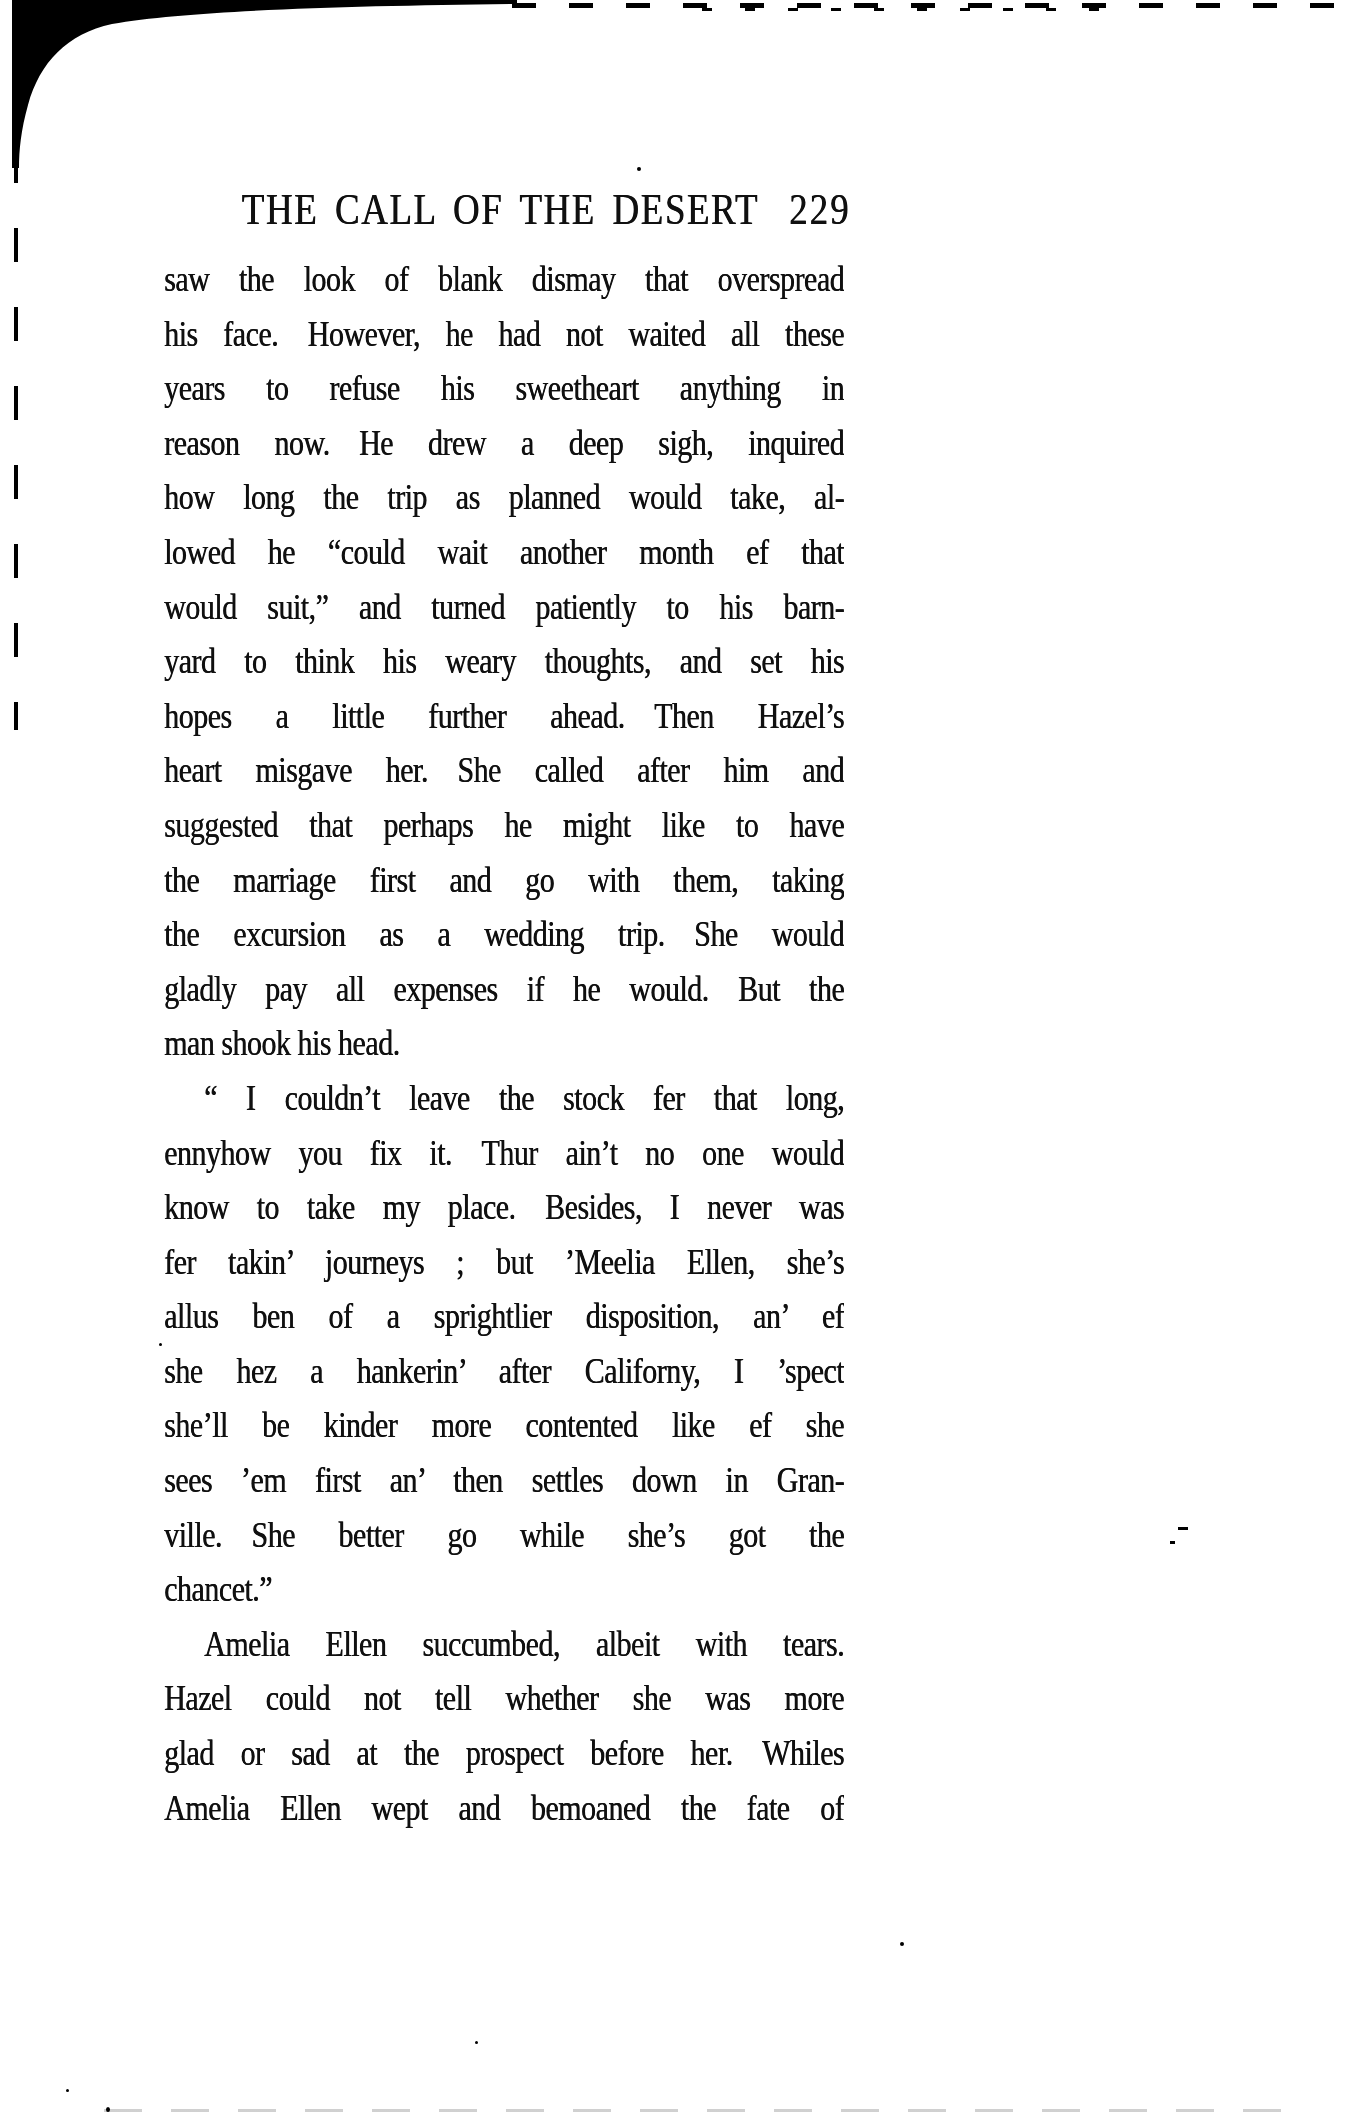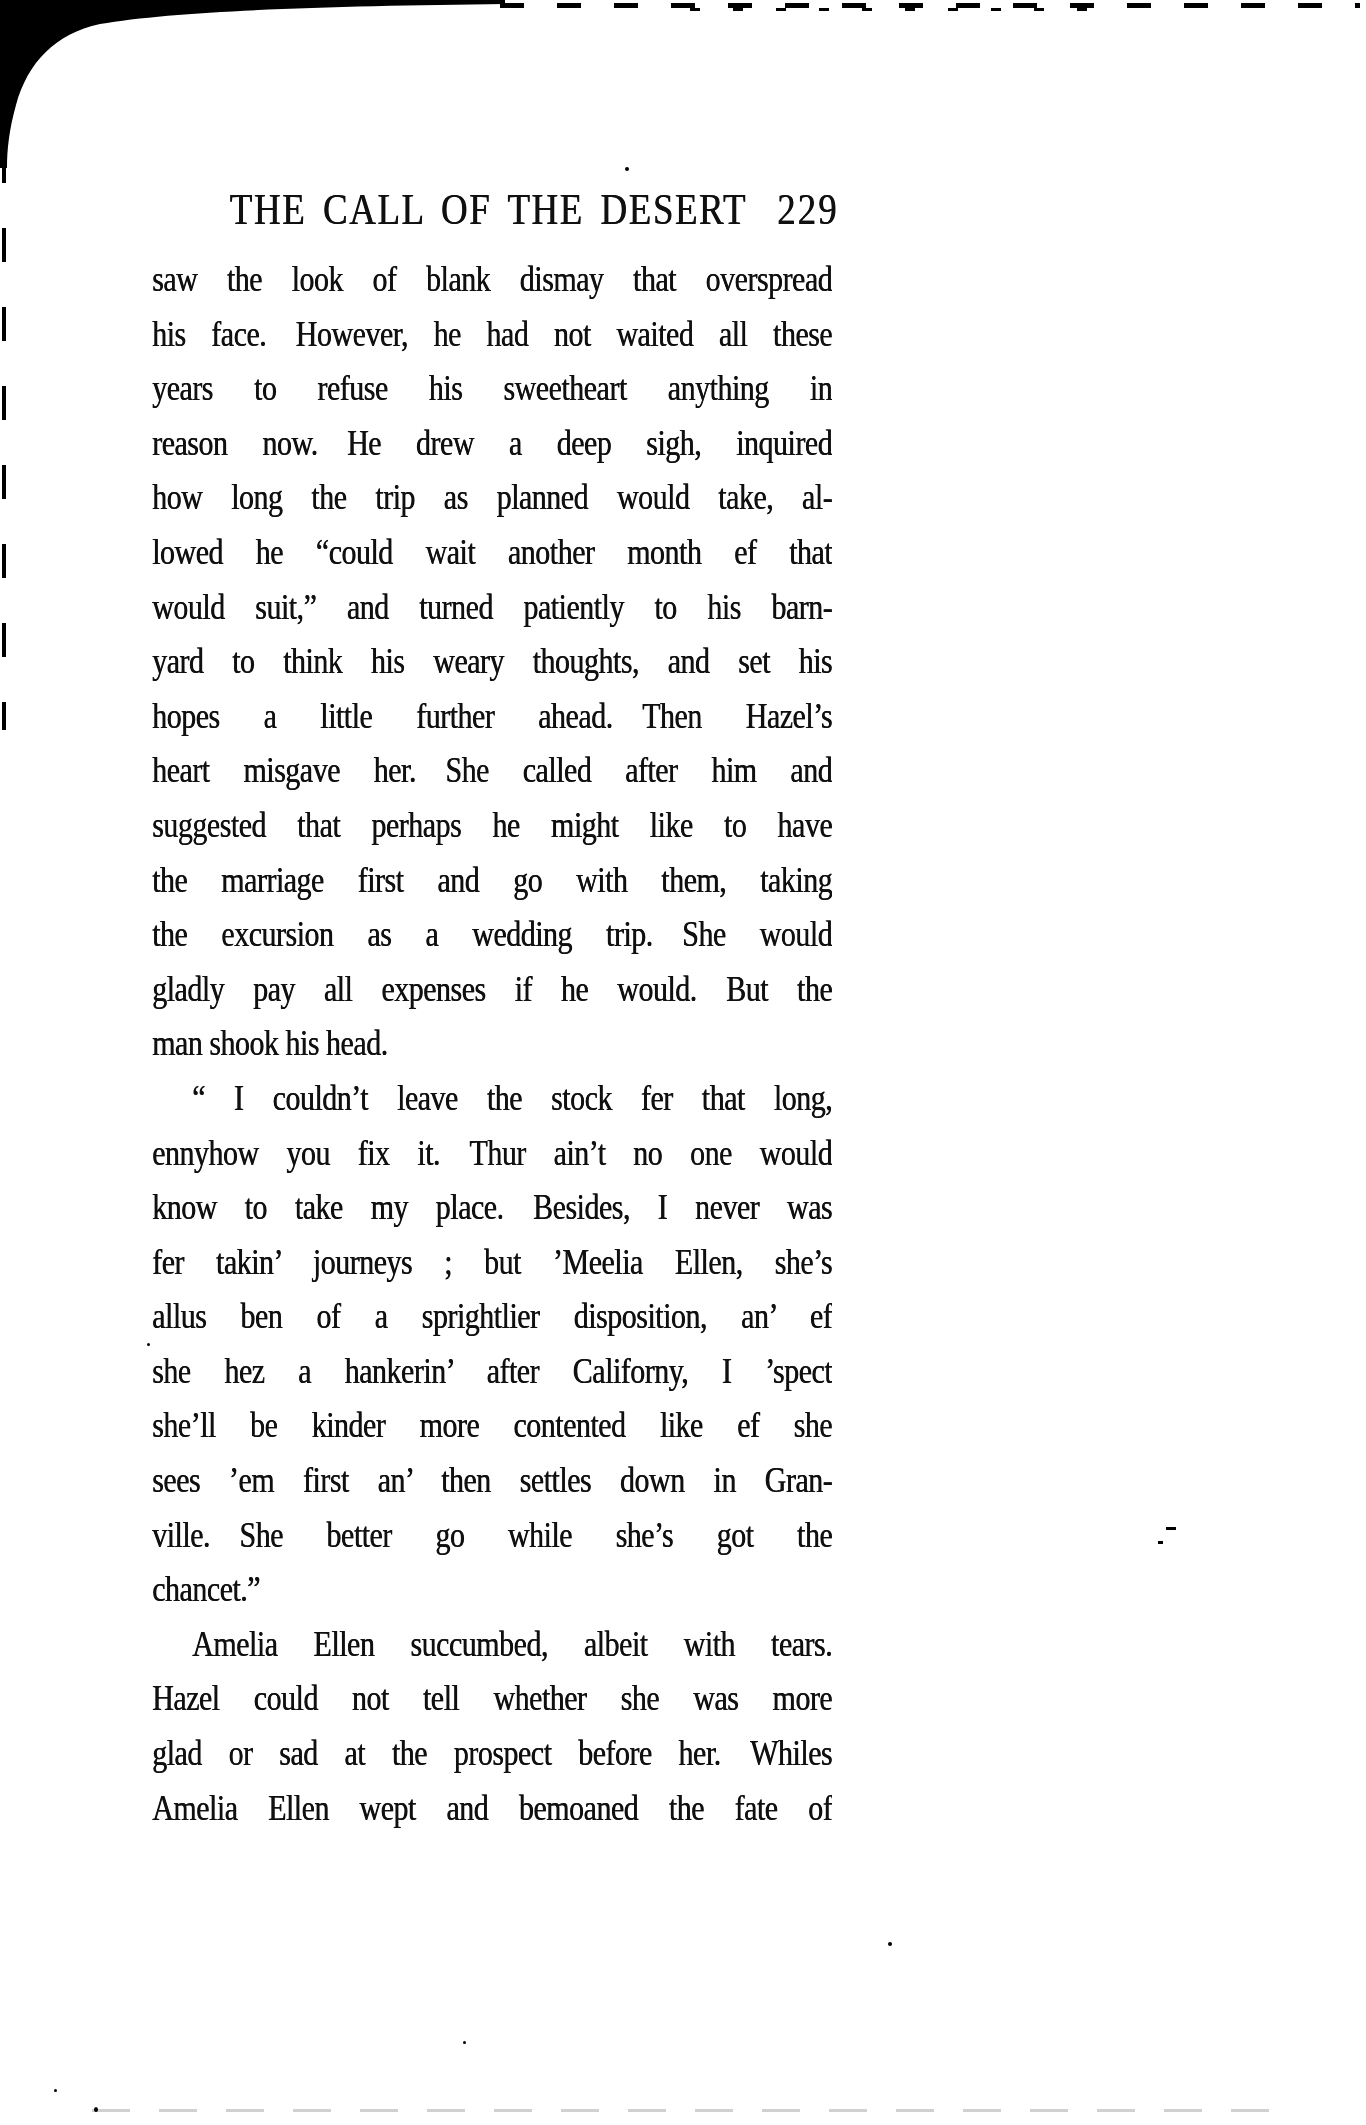--- a/index.html
+++ b/index.html
@@ -4,21 +4,21 @@
 <style>
   html,body { margin:0; padding:0; }
   body {
     width:1366px; height:2125px;
     background:#ffffff;
     position:relative;
     overflow:hidden;
     font-family:"Liberation Serif","DejaVu Serif",serif;
     color:#101010;
   }
-  .page { position:absolute; inset:0; }
+  .page { position:absolute; inset:0;margin-left:12px; }
 
   
   .running-header {
     position:absolute; top:188px; left:152px; width:680px;
     display:flex; justify-content:center; align-items:baseline;
     padding-left:42px; gap:30px;
     font-size:37px; letter-spacing:1.5px; word-spacing:6px;
     text-shadow:0.5px 0 currentColor;
     transform:scaleY(1.18); transform-origin:0 50%;
     white-space:nowrap;

